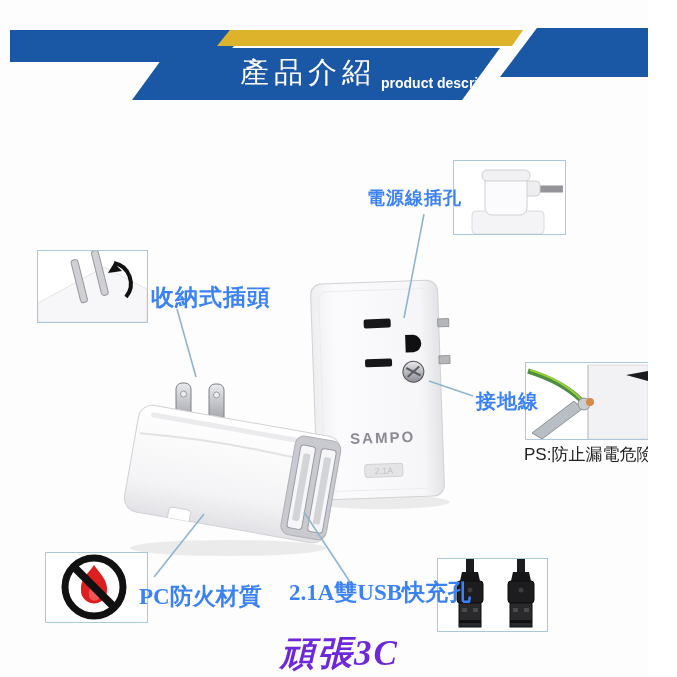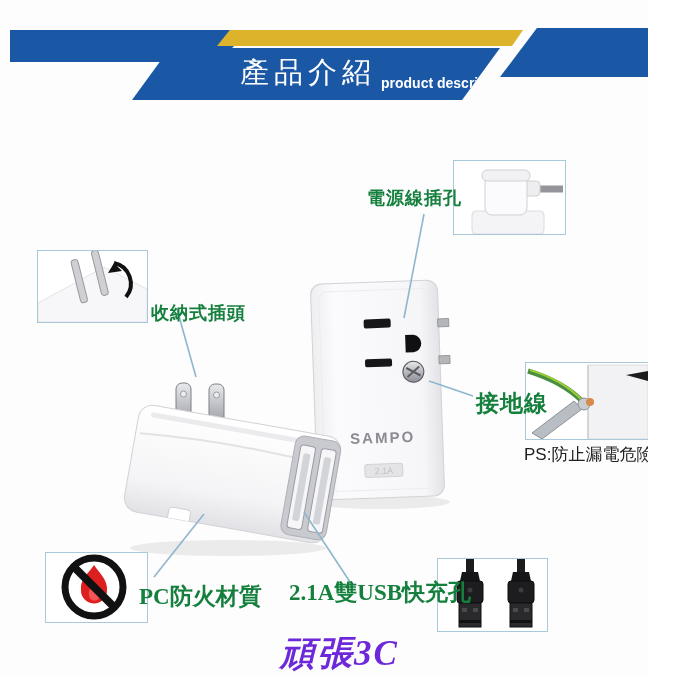--- a/index.html
+++ b/index.html
@@ -14,25 +14,25 @@
     clip-path:polygon(4.2% 0,100% 0,96.4% 100%,0 100%);}
   .band-right{position:absolute;left:500px;top:28px;width:168px;height:49px;background:#1a57a5;
     clip-path:polygon(22% 0,100% 0,100% 100%,0 100%);}
   .title-plate{position:absolute;left:132px;top:48px;width:368px;height:52px;background:#1a57a5;
     clip-path:polygon(10.3% 0,100% 0,89.7% 100%,0 100%);}
   .banner-title{position:absolute;left:108px;top:5px;color:#ffffff;font-size:29px;
     letter-spacing:5px;font-family:"Liberation Sans",sans-serif;font-weight:400;white-space:nowrap;}
   .banner-subtitle{position:absolute;left:249px;top:27px;color:#ffffff;font-size:14px;
     font-weight:700;white-space:nowrap;}
   
-  .lbl{position:absolute;color:#15803d;font-weight:700;white-space:nowrap;
+  .lbl{position:absolute;color:#3b82f6;font-weight:700;white-space:nowrap;
     font-family:"Liberation Serif","DejaVu Serif",serif;}
   .lbl-power{left:367px;top:186px;font-size:18px;letter-spacing:1px;}
-  .lbl-retract{left:151px;top:282px;font-size:18px;letter-spacing:1px;margin-top:19px;}
-  .lbl-ground{left:476px;top:388px;font-size:23px;letter-spacing:1px;}
+  .lbl-retract{left:151px;top:282px;font-size:23px;letter-spacing:1px;}
+  .lbl-ground{left:476px;top:388px;font-size:20px;letter-spacing:1px;}
   .lbl-pc{left:139px;top:581px;font-size:23px;}
   .lbl-usb{left:289px;top:577px;font-size:23px;}
   .ps-note{position:absolute;left:524px;top:443px;font-size:17px;color:#212121;
     font-family:Liberation Sans, sans-serif;white-space:nowrap;}
   
   .cbox{position:absolute;border:1px solid #a9c9da;background:#ffffff;box-sizing:border-box;}
   .box-plug{left:453px;top:160px;width:113px;height:75px;}
   .box-retract{left:37px;top:250px;width:111px;height:73px;}
   .box-ground{left:525px;top:362px;width:127px;height:78px;}
   .box-nofire{left:45px;top:552px;width:103px;height:71px;}

